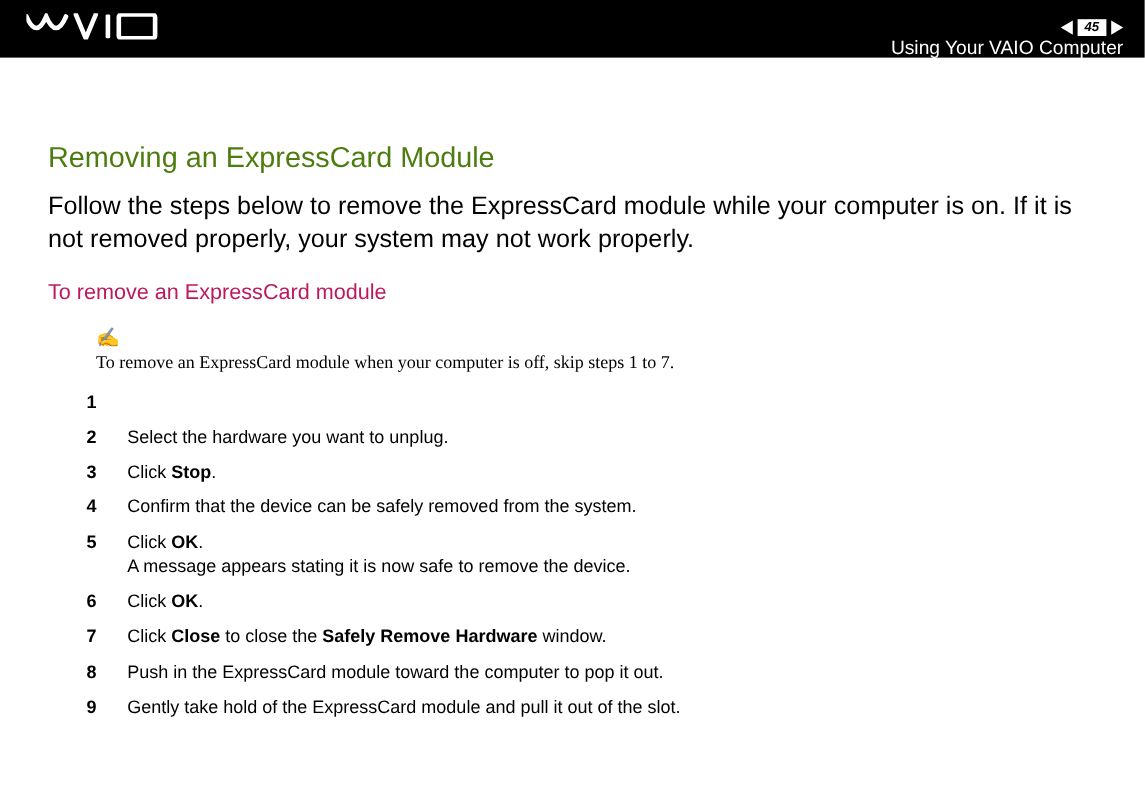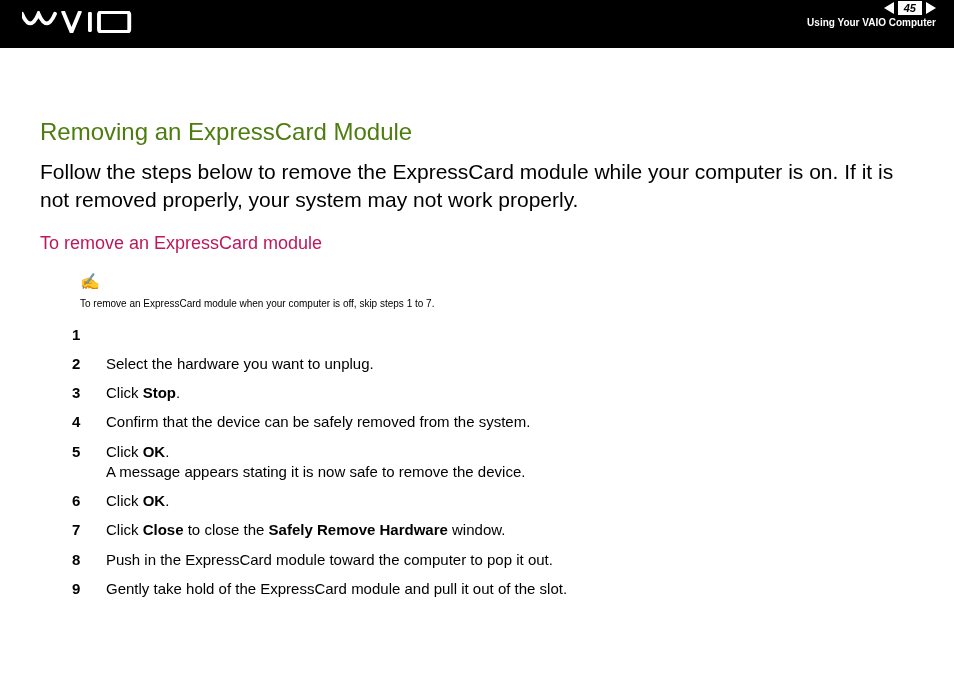--- a/index.html
+++ b/index.html
@@ -24,21 +24,21 @@
     left: 22px;
     top: 10px;
     height: 24px;
     display: flex;
     align-items: center;
   }
   .logo svg { height: 22px; }
   .header-right {
     position: absolute;
     right: 18px;
-    top: 1px;
+    top: 16px;
     text-align: right;
   }
   .page-nav {
     display: flex;
     align-items: center;
     justify-content: flex-end;
     gap: 2px;
     font-size: 12px;
     font-style: italic;
     font-weight: bold;
@@ -51,22 +51,22 @@
   .arrow-left { border-right: 10px solid #fff; margin-right: 2px; }
   .arrow-right { border-left: 10px solid #fff; margin-left: 2px; }
   .page-num {
     background: #fff;
     color: #000;
     padding: 0 6px;
     line-height: 14px;
     font-size: 11px;
   }
   .section-label {
-    font-size: 10px;
-    font-weight: bold;
+    font-size: 16px;
+    font-weight: normal;
     margin-top: 2px;
   }
   .content {
     padding: 70px 40px 20px 40px;
   }
   .title {
     color: #4d7c0f;
     font-size: 24px;
     font-weight: normal;
     margin-bottom: 12px;
@@ -86,22 +86,22 @@
     margin-left: 40px;
     margin-bottom: 14px;
   }
   .note-icon {
     color: #888;
     font-size: 16px;
     display: block;
     margin-bottom: 2px;
   }
   .note-text {
-    font-size: 10px;
-    font-family: Liberation Sans, sans-serif;
+    font-size: 15px;
+    font-family: Liberation Serif, serif;
   }
   .steps {
     list-style: none;
     margin-left: 32px;
   }
   .steps li {
     display: flex;
     margin-bottom: 9px;
     font-size: 15px;
     line-height: 1.35;

